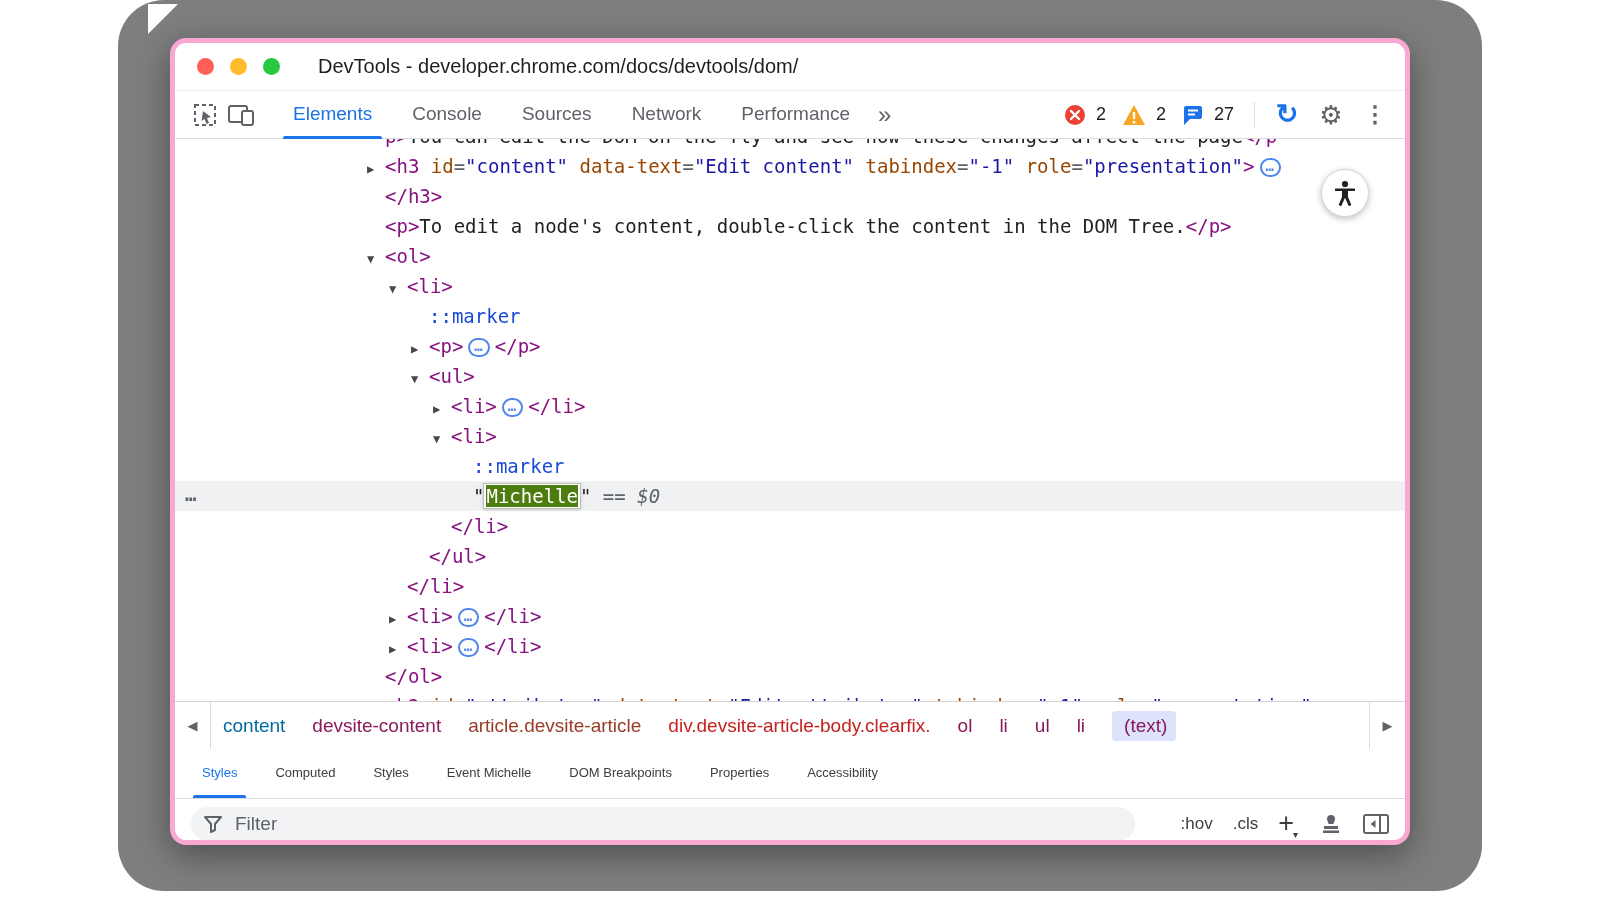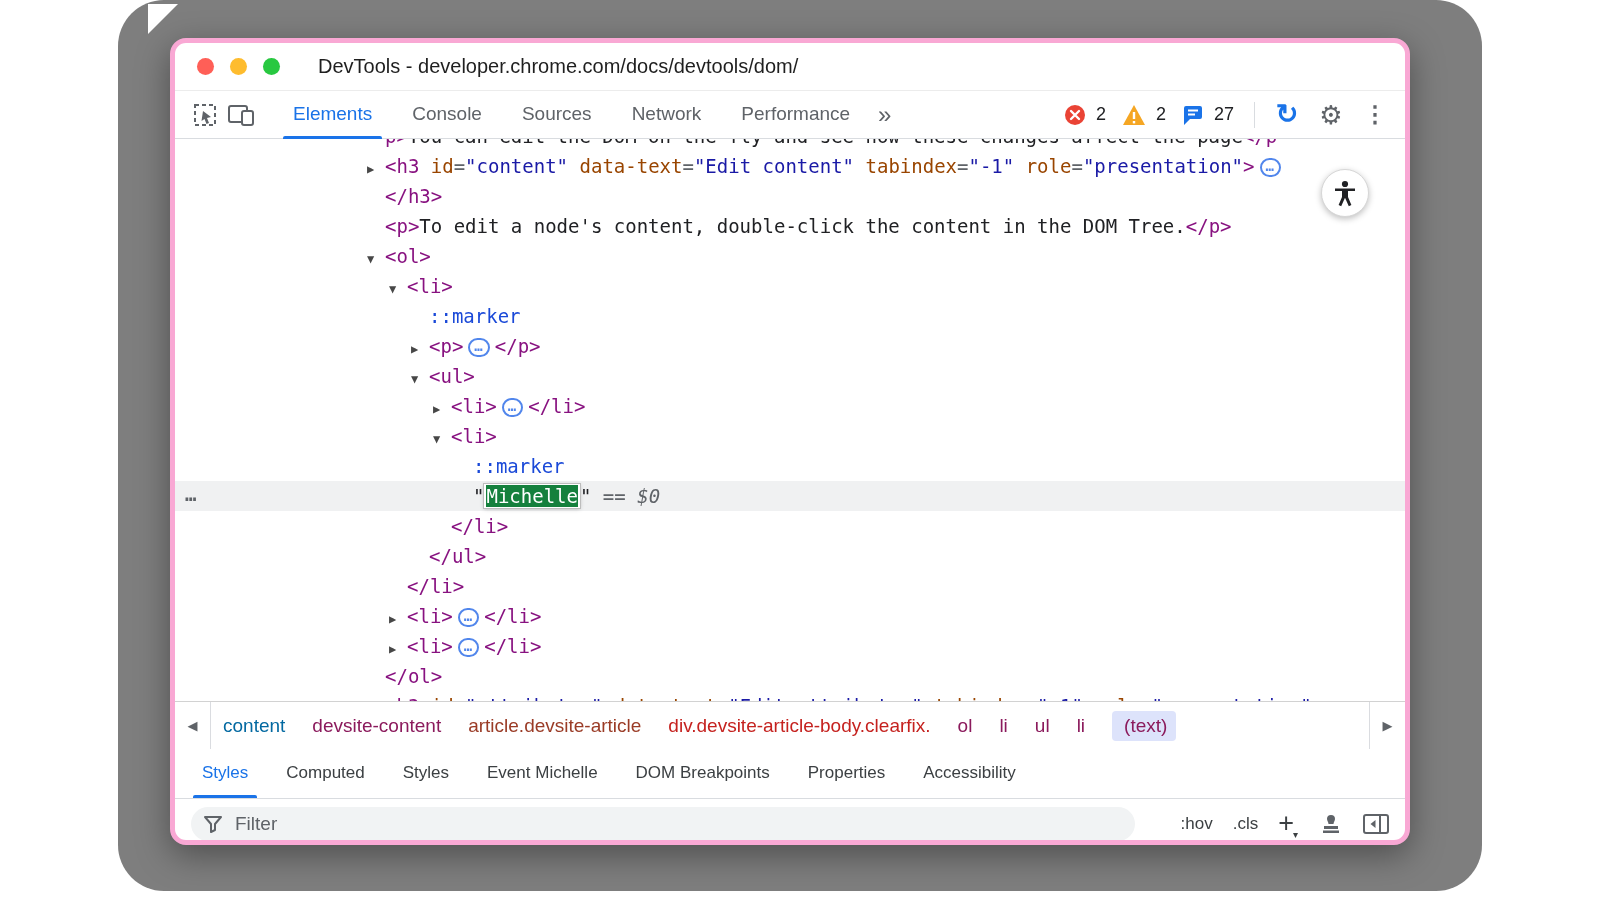--- a/index.html
+++ b/index.html
@@ -53,42 +53,42 @@
     font-weight:bold; letter-spacing:1px; }
   .arrow { display:inline-block; width:18px; font-size:12px; color:#474747; }
   .tk-tag{color:#881280;} .tk-attr{color:#994500;} .tk-val{color:#1a1aa6;}
   .tk-text{color:#202124;} .tk-marker{color:#1a49d8;} .tk-gray{color:#5f6368;}
   .tk-dollar{color:#5f6368; font-style:italic;}
   .ellipsis-pill { display:inline-block; border:2px solid #5186ec; color:#5186ec;
     border-radius:10px; font-size:14px; line-height:12px; padding:0 4px 3px 4px;
     margin:0 5px; vertical-align:2px; font-weight:bold; letter-spacing:1px; cursor:pointer; }
   .edit-box { background:#fff; outline:1px solid #bdbdbd; box-shadow:0 1px 4px rgba(0,0,0,.25);
     padding:1px 2px; }
-  .edit-sel { background:#15803d; color:#ffffff;margin-top:6px; }
+  .edit-sel { background:#4d7c0f; color:#ffffff;margin-top:6px; }
   .a11y-btn { position:absolute; right:36px; top:30px; width:48px; height:48px;
     border-radius:50%; background:#fff; border:1px solid #d7d7d7;
     box-shadow:0 2px 6px rgba(0,0,0,.25); display:flex; align-items:center;
     justify-content:center; cursor:pointer; z-index:5; }
 
   
   .crumbs { height:48px; display:flex; align-items:center; border-top:1px solid #d2d2d2;
     background:#fff; font-size:19px; }
   .crumb-nav { width:36px; height:100%; display:flex; align-items:center;
     justify-content:center; color:#5f6368; font-size:13px; cursor:pointer; flex:0 0 auto; }
   .crumb-nav.left { border-right:1px solid #dadce0; }
   .crumb-nav.right { border-left:1px solid #dadce0; margin-left:auto; }
   .crumb-items { display:flex; align-items:center; gap:27px; padding:0 12px;
     overflow:hidden; white-space:nowrap; }
   .crumb { cursor:pointer; }
   .crumb.selected { background:#dde3fb; border-radius:4px; padding:4px 9px; }
 
   
   .panel-tabs { height:50px; display:flex; align-items:stretch; padding-left:8px;
     border-bottom:1px solid #d9dce0; }
-  .p-tab { padding:0 19px; line-height:48px; font-size:17px; color:#3c4043;
+  .p-tab { padding:0 19px; line-height:48px; font-size:13px; color:#3c4043;
     position:relative; cursor:pointer; white-space:nowrap; }
   .p-tab.active { color:#1a73e8; }
   .p-tab.active::after { content:""; position:absolute; left:10px; right:10px;
     bottom:0; height:3px; background:#1a73e8; border-radius:2px 2px 0 0; }
 
   
   .filter-row { height:50px; display:flex; align-items:center; padding:0 16px; }
   .filter-pill { width:944px; height:34px; border-radius:17px; background:#f1f3f4;
     display:flex; align-items:center; padding:0 12px; gap:10px; }
   .filter-pill input { border:none; outline:none; background:transparent;

